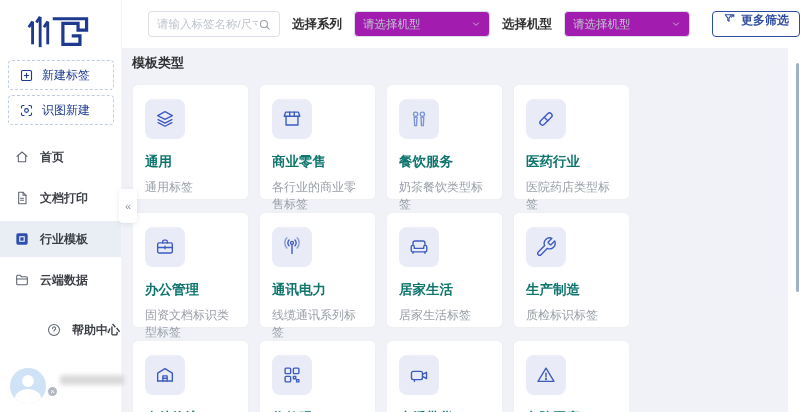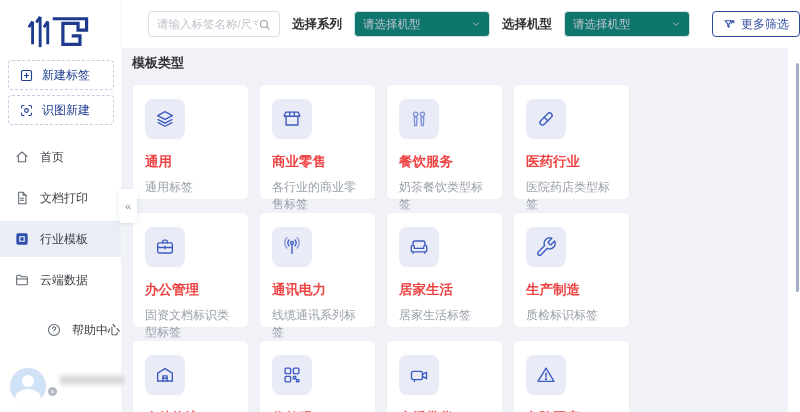--- a/index.html
+++ b/index.html
@@ -11,21 +11,21 @@
   
   .sidebar { position:absolute; left:0; top:0; width:122px; height:412px; background:#fff;
              border-right:1px solid #f2f4f7; z-index:2; }
   .logo-wrap { display:flex; justify-content:center; padding-top:9px; height:55px; }
   .action-btn { margin:5px 8px 0 8px; width:106px; height:30px; border:1px dashed #c3cde2;
                 border-radius:4px; display:flex; align-items:center; gap:8px; padding-left:10px;
                 color:#1f3c91; font-size:12px; background:#fff; cursor:pointer; }
   .action-btn:first-of-type { margin-top:10px; }
   .menu { margin-top:14px; }
   .menu-item { height:36px; margin-bottom:5px; display:flex; align-items:center; gap:10px;
-               padding-left:14px; font-size:12px; color:#3c3f45; position:relative; cursor:pointer; }
+               padding-left:14px; font-size:12px; color:#3c3f45; position:relative; cursor:pointer;font-weight:bold; }
   .menu-item.active { background:#e9edf4;text-align:center; }
   .chev-right { position:absolute; right:10px; display:flex; }
   .help-row { margin-top:14px;padding-left:46px; }
   .user-row { position:absolute; left:10px; bottom:8px; width:110px; height:36px; }
   .avatar { width:36px; height:36px; border-radius:50%; background:#cfe2f6; position:relative;
             overflow:hidden; cursor:pointer; }
   .avatar .head { position:absolute; left:12px; top:7px; width:12px; height:12px; border-radius:50%; background:#fff; }
   .avatar .body { position:absolute; left:5px; top:21px; width:26px; height:18px; border-radius:50%; background:#fff; }
   .avatar-badge { position:absolute; left:36px; bottom:6px; width:13px; height:13px; border-radius:50%;
                   background:#b3b8c0; border:2px solid #fff; color:#fff; font-size:8px; line-height:9px;
@@ -38,36 +38,36 @@
                      z-index:4; cursor:pointer; }
   
   .topbar { position:absolute; left:122px; top:0; width:678px; height:48px; background:#fff;
             display:flex; align-items:center; gap:12px; padding-left:26px; }
   .search-box { width:132px; height:26px; border:1px solid #dcdfe6; border-radius:4px;
                 display:flex; align-items:center; padding:0 8px; background:#fff; }
   .search-box input { flex:1; border:none; outline:none; font-size:11.5px; color:#333; min-width:0;
                       font-family:"Liberation Sans",sans-serif; }
   .search-box input::placeholder { color:#bfc4cc; }
   .bar-label { font-size:12.5px; font-weight:600; color:#303133; white-space:nowrap; }
-  .select { height:26px; border:1px solid #dcdfe6; border-radius:4px; background:#0f766e;
+  .select { height:26px; border:1px solid #dcdfe6; border-radius:4px; background:#a21caf;
             display:flex; align-items:center; justify-content:space-between; padding:0 8px;
             font-size:11.5px; color:#bfc4cc; cursor:pointer; }
   .select.s1 { width:138px; } .select.s2 { width:128px; }
   .more-btn { height:26px; margin-left:10px; border:1px solid #2f4da0; border-radius:4px; background:#fff;
-              color:#2f4da0; font-size:12px; font-weight:400; display:flex; align-items:center; gap:5px;
+              color:#2f4da0; font-size:12px; font-weight:700; display:flex; align-items:flex-start; gap:5px;
               padding:0 10px; cursor:pointer; white-space:nowrap; }
   
   .content { position:absolute; left:110px; top:48px; width:678px; height:364px; background:#f0f2f7;
              padding:6px 0 0 22px; }
   .section-title { font-size:13px; font-weight:600; color:#303133; margin:0 0 12px 0; }
   .grid { display:grid; grid-template-columns:repeat(4,117px); grid-auto-rows:116px; gap:12px 10px; }
   .card { background:#fff; border:1px solid #eef0f4; border-radius:6px; padding:14px 12px; cursor:pointer; }
   .tile { width:40px; height:40px; border-radius:8px; background:#e9ecf7; display:flex;
           align-items:center; justify-content:center; }
-  .card-title { font-size:13.5px; font-weight:700; color:#ef4444; margin-top:14px; }
+  .card-title { font-size:13.5px; font-weight:700; color:#0f766e; margin-top:14px; }
   .card-desc { font-size:12px; color:#9aa0a8; margin-top:8px; }
   .scrollbar-thumb { position:absolute; right:1px; top:63px; width:3px; height:229px;
                      background:#a2b0c6; border-radius:2px; z-index:6; cursor:pointer; }
   svg { display:block; }
 </style>
 </head>
 <body>
 
 <div class="sidebar">
   <div class="logo-wrap">

